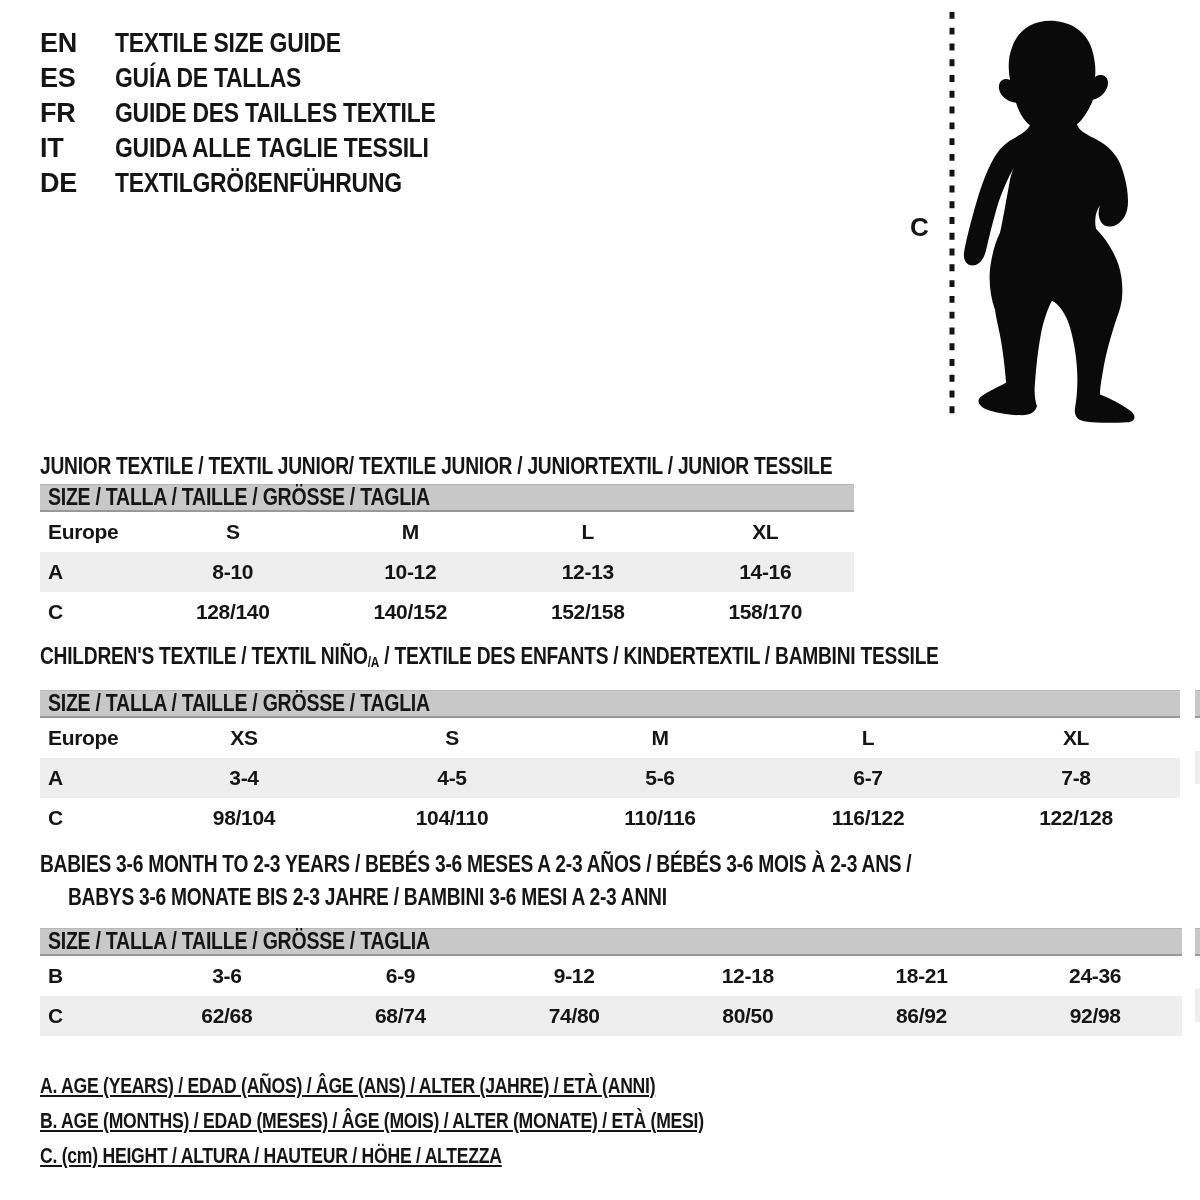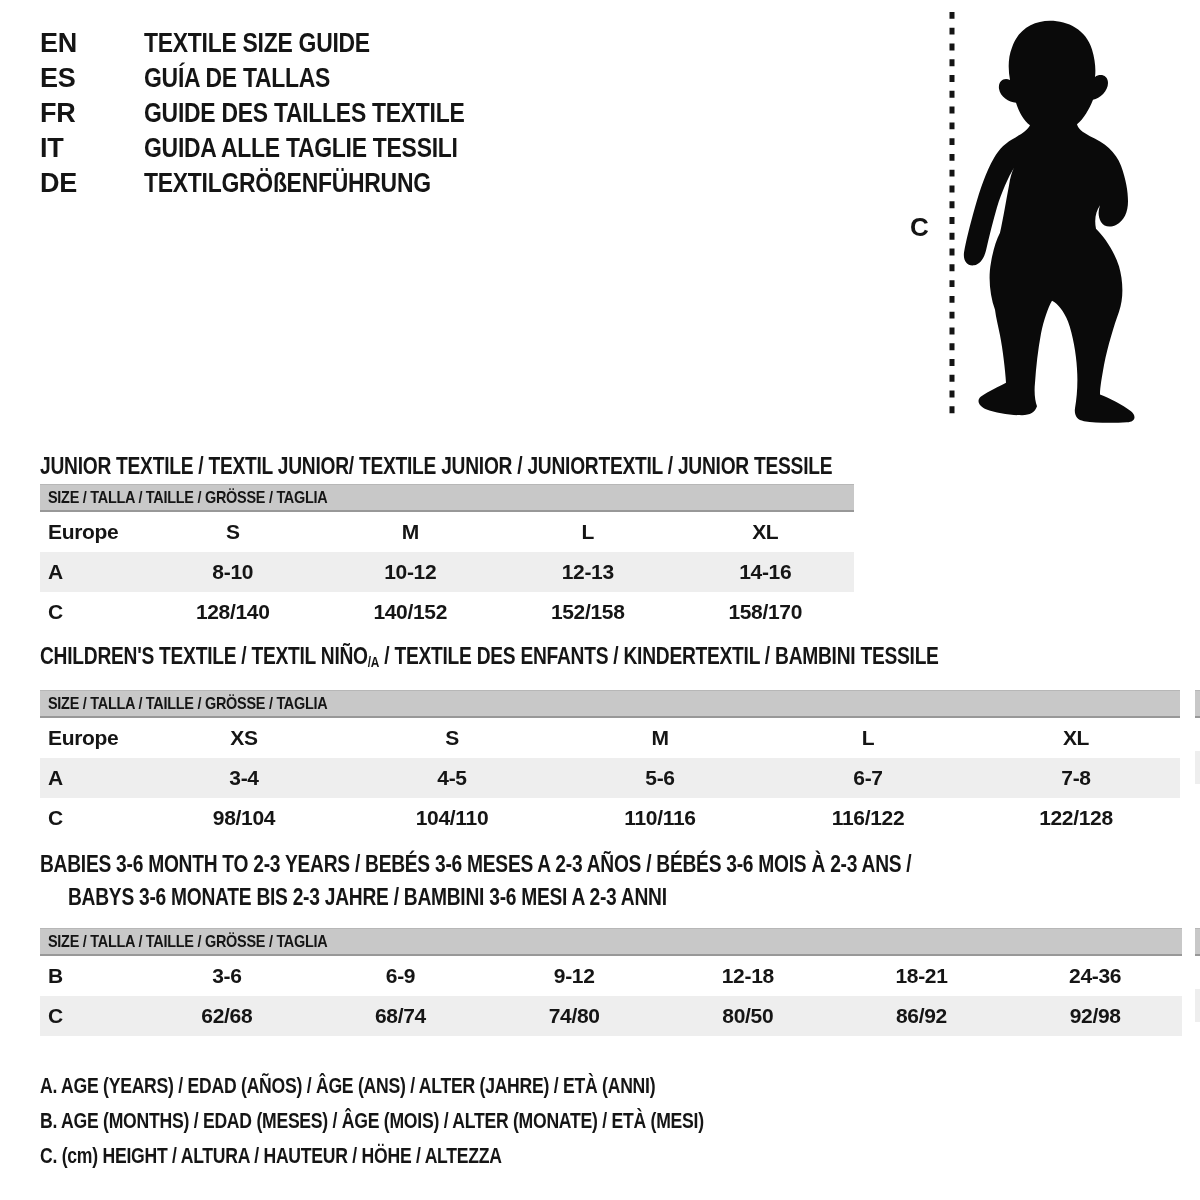--- a/index.html
+++ b/index.html
@@ -19,21 +19,21 @@
   
   .cond {
     display: inline-block;
     transform: scaleX(0.80);
     transform-origin: 0 50%;
     white-space: nowrap;
   }
 
   
   .lang-block { left: 40px; top: 26px; }
-  .lang-row { display: flex; height: 35px; align-items: center; font-size: 27px; gap: 29px; }
+  .lang-row { display: flex; height: 35px; align-items: center; font-size: 27px; }
   .lang-code { width: 75px; flex: 0 0 75px; }
   .lang-title .cond { transform: scaleX(0.85); }
 
   
   .c-label { left: 910px; top: 212px; font-size: 26px; }
   .figure-svg { left: 938px; top: 8px; }
 
   
   .sec-heading { font-size: 24px; height: 30px; }
   .subsmall { font-size: 0.62em; position: relative; top: 0.18em; }
@@ -42,21 +42,21 @@
   .sizetable { position: absolute; }
   .thead {
     height: 28px;
     background: #c8c8c8;
     border-top: 1px solid #b7b7b7;
     border-bottom: 2px solid #989898;
     display: flex;
     align-items: center;
     padding-left: 8px;
     box-sizing: border-box;
-    font-size: 17px;
+    font-size: 23px;
   }
   .thead .cond { transform: scaleX(0.85); }
   .trow {
     display: grid;
     height: 40px;
     align-items: center;
     font-size: 21px;
   }
   .trow.shaded { background: #eeeeee; }
   .tlabel { padding-left: 8px; text-align: left; }
@@ -245,21 +245,21 @@
         <div class="tcell">68/74</div>
         <div class="tcell">74/80</div>
         <div class="tcell">80/50</div>
         <div class="tcell">86/92</div>
         <div class="tcell">92/98</div>
       </div>
     </div>
   <div class="sliver head" style="top:928px; height:28px;"></div>
   <div class="sliver shade" style="top:989px; height:33px;"></div>
 
-  <div class="abs" style="left:40px; top:1068px;">
+  <div class="abs" style="left:40px; top:1068px;text-decoration:underline;">
     <div class="legend-line">
         <span class="cond">A. AGE (YEARS) / EDAD (AÑOS) / ÂGE (ANS) / ALTER (JAHRE) / ETÀ (ANNI)</span>
       </div>
     <div class="legend-line">
         <span class="cond">B. AGE (MONTHS) / EDAD (MESES) / ÂGE (MOIS) / ALTER (MONATE) / ETÀ (MESI)</span>
       </div>
     <div class="legend-line">
         <span class="cond">C. (cm) HEIGHT / ALTURA / HAUTEUR / HÖHE / ALTEZZA</span>
       </div>
   </div>

